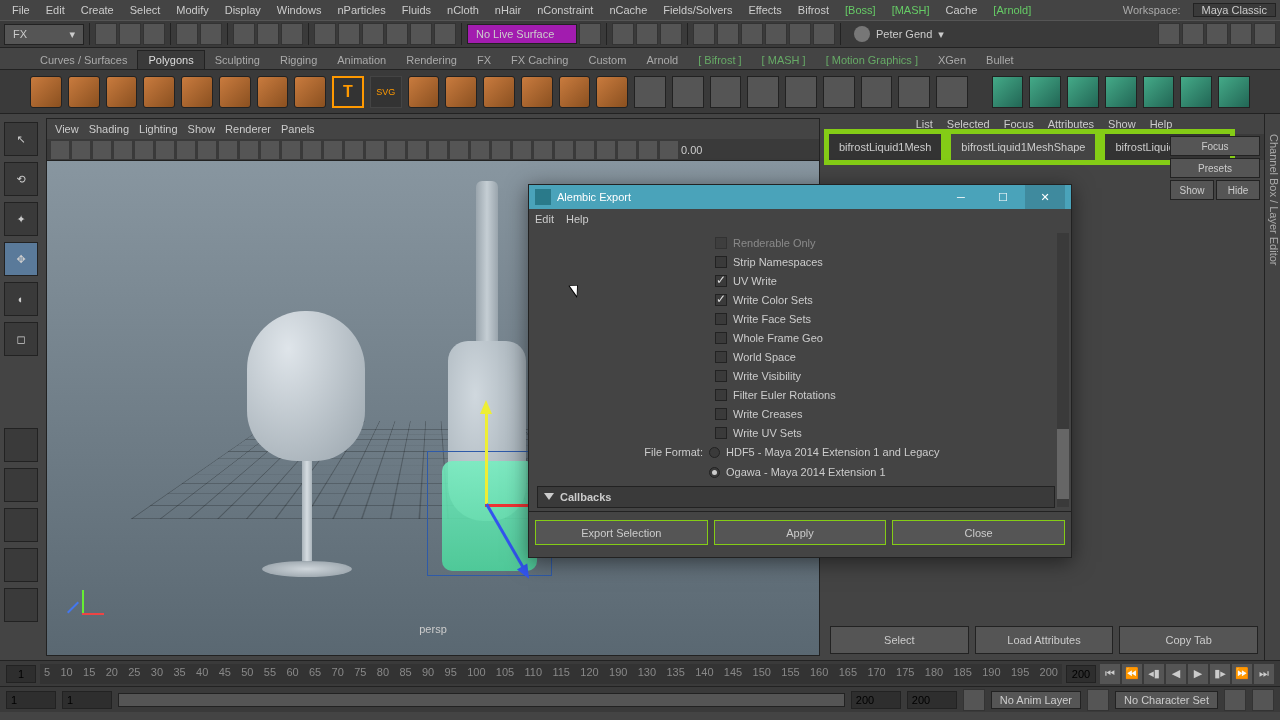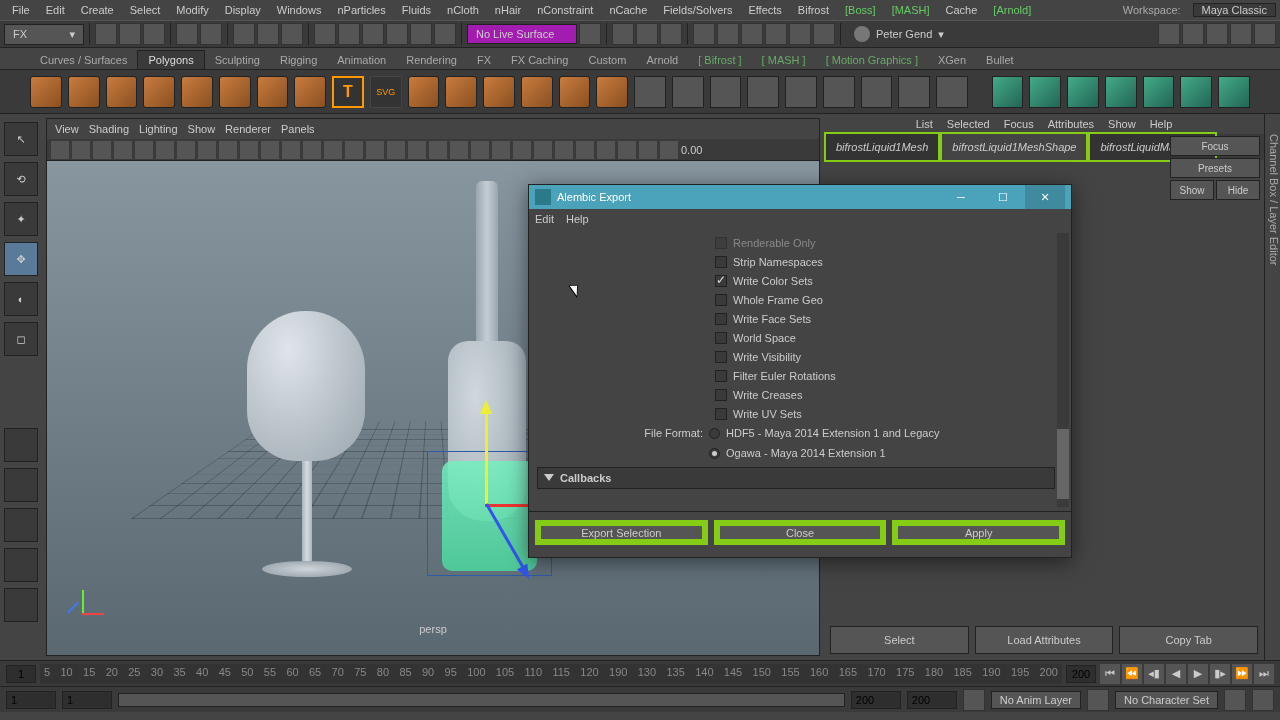--- a/index.html
+++ b/index.html
@@ -51,21 +51,21 @@
 .manip-z { position: absolute; left: 438px; top: 343px; width: 3px; height: 80px; background: #35e; transform: rotate(-30deg); transform-origin: top; }
 .manip-z::after { content: ""; position: absolute; bottom: -12px; left: -5px; border: 6px solid transparent; border-top: 14px solid #35e; }
 .axis-gizmo { position: absolute; left: 20px; bottom: 40px; width: 40px; height: 40px; }
 .axis-y { position: absolute; bottom: 0; left: 15px; width: 2px; height: 25px; background: #6e3; }
 .axis-x { position: absolute; bottom: 0; left: 15px; width: 22px; height: 2px; background: #e44; }
 .axis-z { position: absolute; bottom: 0; left: 5px; width: 2px; height: 15px; background: #47e; transform: rotate(45deg); }
 .persp-label { position: absolute; bottom: 20px; left: 50%; transform: translateX(-50%); color: #ccc; text-align: center; }
 .right-panel { width: 440px; background: #444; position: relative; }
 .rp-menu { height: 20px; display: flex; align-items: center; gap: 14px; padding: 0 8px; justify-content: center; }
 .rp-tabs { height: 26px; background: #3a3a3a; display: flex; align-items: center; }
-.rp-tab { padding: 7px 10px; border: 2px solid #84cc16; background: #333; font-style: italic; }
+.rp-tab { padding: 7px 10px; border: 5px solid #84cc16; background: #333; }
 .rp-tab.active { background: #444; }
 .rp-bottom { position: absolute; bottom: 0; left: 0; right: 0; height: 40px; display: flex; gap: 6px; padding: 6px; }
 .rp-btn { flex: 1; background: #555; border: 1px solid #222; display: flex; align-items: center; justify-content: center; }
 .far-right { width: 16px; background: #444; border-left: 1px solid #222; writing-mode: vertical-rl; display: flex; flex-direction: column; justify-content: flex-start; gap: 30px; padding-top: 20px; font-size: 10px; color: #aaa; }
 .dialog { position: absolute; left: 528px; top: 184px; width: 544px; height: 374px; background: #444; border: 1px solid #222; box-shadow: 0 4px 20px rgba(0,0,0,0.5); }
 .dlg-title { background: #4aa3ba; height: 24px; display: flex; align-items: center; padding: 0 6px; color: #fff; }
 .dlg-title-icon { width: 16px; height: 16px; background: #2a7a8a; margin-right: 6px; }
 .dlg-ctrl { margin-left: auto; display: flex; gap: 2px; }
 .dlg-ctrl span { width: 40px; height: 24px; display: flex; align-items: center; justify-content: center; cursor: pointer; }
 .dlg-ctrl .close { background: rgba(0,0,0,0.15); }
@@ -77,21 +77,21 @@
 .chk { width: 12px; height: 12px; border: 1px solid #222; background: #3a3a3a; margin-right: 6px; position: relative; }
 .chk.on::after { content: "✓"; position: absolute; top: -3px; left: 0; color: #ddd; font-size: 12px; }
 .radio { width: 11px; height: 11px; border: 1px solid #222; border-radius: 50%; background: #3a3a3a; margin-right: 6px; position: relative; }
 .radio.on::after { content: ""; position: absolute; top: 2px; left: 2px; width: 5px; height: 5px; background: #ccc; border-radius: 50%; }
 .ff-row { display: flex; align-items: center; height: 20px; }
 .ff-label { width: 172px; text-align: right; padding-right: 6px; }
 .section-hdr { display: flex; align-items: center; height: 22px; background: #3a3a3a; border: 1px solid #222; margin-top: 4px; padding: 0 6px; gap: 6px; font-weight: bold; }
 .tri { width: 0; height: 0; border: 5px solid transparent; border-top: 7px solid #ccc; margin-top: 4px; }
 .mel-row { display: flex; align-items: center; height: 24px; margin-top: 2px; }
 .dlg-buttons { height: 42px; display: flex; gap: 6px; padding: 8px 6px; border-top: 1px solid #222; }
-.dlg-btn { flex: 1; background: #555; border: 6px solid #84cc16; display: flex; align-items: center; justify-content: center; cursor: pointer; }
+.dlg-btn { flex: 1; background: #555; border: 1px solid #84cc16; display: flex; align-items: center; justify-content: center; cursor: pointer; }
 .timeline { height: 26px; background: #3a3a3a; display: flex; align-items: center; border-top: 1px solid #222; padding: 0 6px; gap: 4px; }
 .tl-field { width: 30px; height: 18px; background: #2e2e2e; border: 1px solid #222; text-align: center; }
 .tl-ruler { flex: 1; height: 20px; background: #333; position: relative; overflow: hidden; font-size: 9px; color: #888; }
 .tl-ticks { position: absolute; top: 2px; left: 0; right: 0; display: flex; justify-content: space-between; padding: 0 4px; }
 .tl-controls { display: flex; gap: 2px; }
 .tl-btn { width: 20px; height: 20px; background: #555; display: flex; align-items: center; justify-content: center; }
 .rangebar { height: 26px; background: #3a3a3a; display: flex; align-items: center; padding: 0 6px; gap: 6px; border-top: 1px solid #222; }
 .rb-field { width: 50px; height: 18px; background: #2e2e2e; border: 1px solid #222; padding: 0 4px; }
 .rb-slider { flex: 1; height: 14px; background: #2e2e2e; border: 1px solid #222; position: relative; }
 .rb-handle { position: absolute; left: 0; top: 0; bottom: 0; width: 100%; background: #555; }
@@ -458,29 +458,33 @@
         <div class="chk-row" style="opacity: 0.5;">
           <span class="chk"></span>
           <span>Renderable Only</span>
         </div>
         <div class="chk-row">
           <span class="chk"></span>
           <span>Strip Namespaces</span>
         </div>
         <div class="chk-row">
           <span class="chk on"></span>
+          <span>UV Write</span>
+        </div>
+        <div class="chk-row">
+          <span class="chk on"></span>
           <span>Write Color Sets</span>
         </div>
         <div class="chk-row">
           <span class="chk"></span>
+          <span>Write Face Sets</span>
+        </div>
+        <div class="chk-row">
+          <span class="chk"></span>
           <span>Whole Frame Geo</span>
-        </div>
-        <div class="chk-row">
-          <span class="chk"></span>
-          <span>Write Face Sets</span>
         </div>
         <div class="chk-row">
           <span class="chk"></span>
           <span>World Space</span>
         </div>
         <div class="chk-row">
           <span class="chk"></span>
           <span>Write Visibility</span>
         </div>
         <div class="chk-row">
@@ -512,18 +516,18 @@
     </div>
     <div class="mel-row">
       
       
     </div>
     <div class="dlg-scroll"></div>
     <div class="dlg-thumb"></div>
   </div>
   <div class="dlg-buttons">
     <div class="dlg-btn">Export Selection</div>
+    <div class="dlg-btn">Apply</div>
     <div class="dlg-btn">Close</div>
-    <div class="dlg-btn">Apply</div>
   </div>
 </div>
 
 <div class="cursor-arrow"></div>
 
 </body></html>

